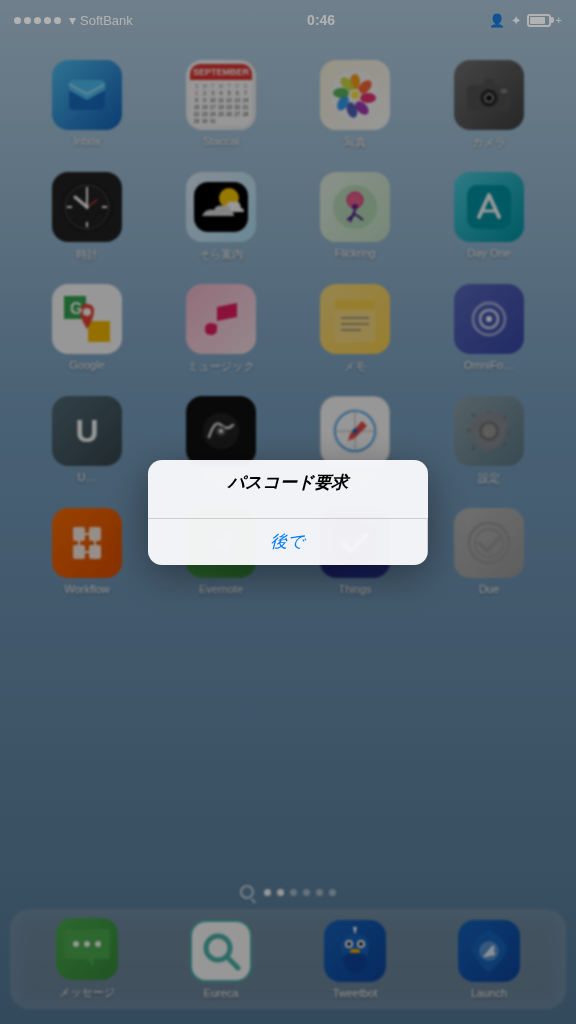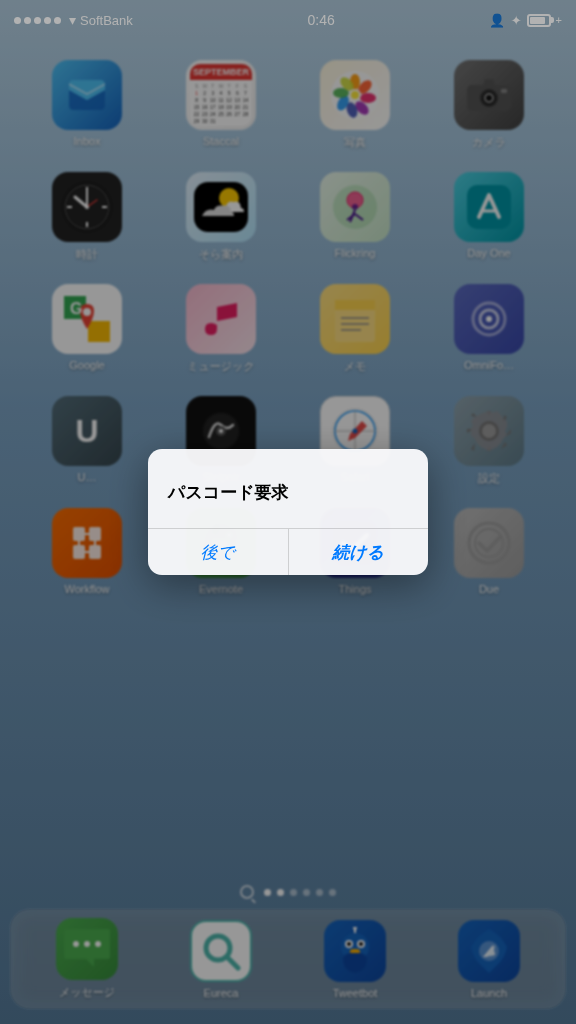--- a/index.html
+++ b/index.html
@@ -34,21 +34,21 @@
       font-size: 13px;
       font-weight: 500;
     }
     .signal-dots {
       display: flex; gap: 3px; align-items: center;
     }
     .signal-dots span {
       width: 7px; height: 7px; border-radius: 50%; background: white; display: inline-block;
     }
     .wifi-icon { color: white; font-size: 14px; margin-left: 4px; }
-    .status-center { color: white; font-size: 14px; font-weight: 400; margin-left: 20px; }
+    .status-center { color: white; font-size: 14px; font-weight: 700; margin-left: 20px; }
     .status-right { display: flex; align-items: center; gap: 5px; color: white; font-size: 13px; }
     .battery-icon {
       width: 24px; height: 13px; border: 2px solid white; border-radius: 3px;
       position: relative; display: inline-block;
     }
     .battery-icon::after {
       content: '';
       position: absolute;
       right: -5px; top: 50%;
       transform: translateY(-50%);
@@ -200,21 +200,23 @@
 
     .alert-dialog {
       width: 280px;
       background: rgba(248, 248, 250, 0.97);
       border-radius: 14px;
       overflow: hidden;
       box-shadow: 0 10px 40px rgba(0,0,0,0.4);
     }
 
     .alert-content {
-      padding: 32px 20px 16px;
+      padding: 11px 20px 16px;
+      text-align: center;
+      font-style: italic;
     }
 
     .alert-title {
       font-size: 17px;
       font-weight: 600;
       color: #000;
       margin-bottom: 8px;
     }
 
     .alert-message {
@@ -654,16 +656,15 @@
 
 <div class="alert-overlay">
   <div class="alert-dialog">
     <div class="alert-content">
       <div class="alert-title">パスコード要求</div>
     </div>
     <div class="alert-divider-h"></div>
     <div class="alert-buttons">
       <button class="alert-button">後で</button>
       <div class="alert-divider-v"></div>
-      <button class="alert-button" style="font-weight:600;">続ける</button>
     </div>
   </div>
 </div>
 
 </body></html>

